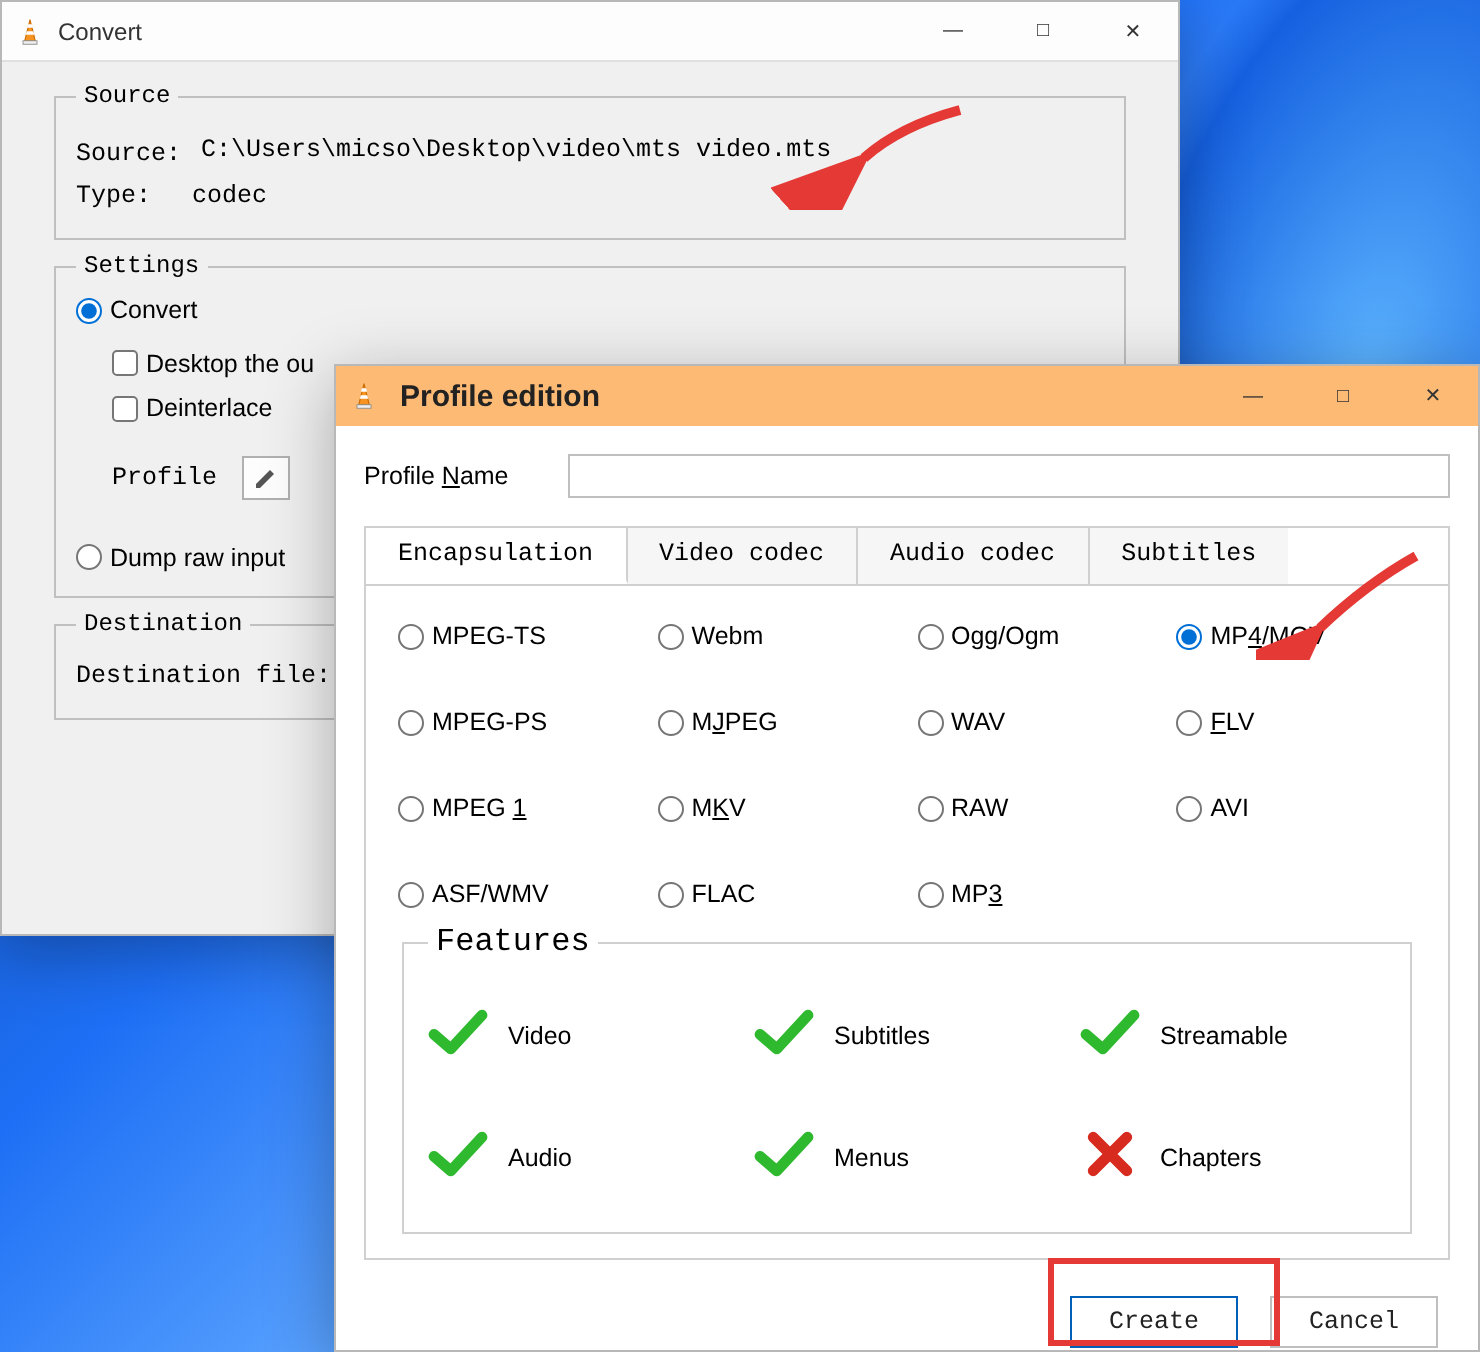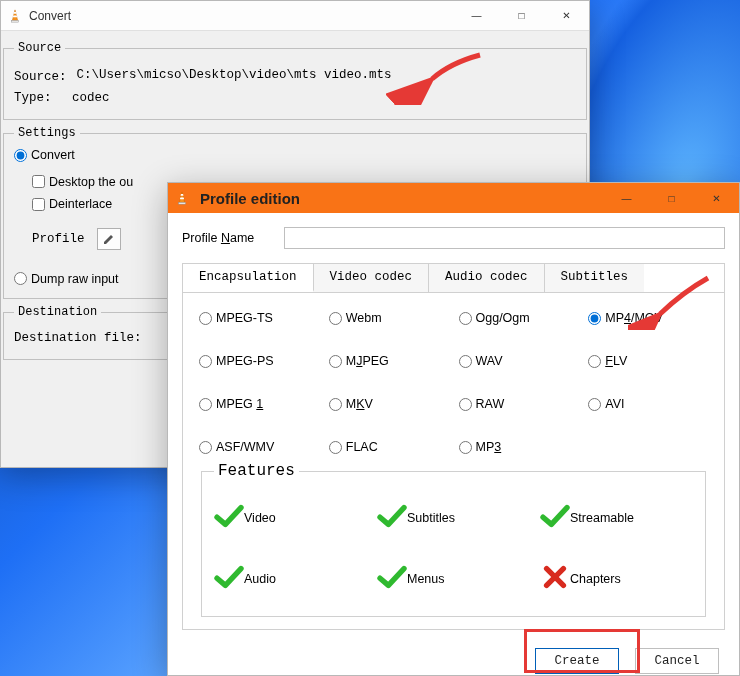--- a/index.html
+++ b/index.html
@@ -5,48 +5,48 @@
 * { box-sizing: border-box; font-family: "Segoe UI", Tahoma, sans-serif; }
 body { margin:0; width:740px; height:676px; background:linear-gradient(135deg,#0a3d91 0%,#1e6ff5 40%,#5aa3ff 60%,#0a3d91 100%); position:relative; overflow:hidden; }
 .swirl { position:absolute; right:-50px; top:-50px; width:300px; height:800px; background:radial-gradient(ellipse 200px 400px at 50% 30%,#5db5ff 0%,#1560e0 60%,transparent 70%),radial-gradient(ellipse 180px 350px at 60% 60%,#0a2a6e 0%,transparent 60%); transform:rotate(15deg); }
 .window { position:absolute; background:#f0f0f0; border:1px solid #b8b8b8; box-shadow:0 8px 32px rgba(0,0,0,.3); }
 .titlebar { height:30px; display:flex; align-items:center; background:#fdfdfd; border-bottom:1px solid #e0e0e0; font-size:12px; }
 .vlc-icon { width:16px; height:16px; margin:0 6px; display:inline-flex; align-items:center; justify-content:center; }
 .vlc-icon svg { width:14px; height:14px; }
 .titlebar .title { flex:1; color:#333; }
 .winbtns { display:flex; }
 .winbtn { width:45px; height:28px; display:flex; align-items:center; justify-content:center; color:#333; font-size:10px; cursor:pointer; }
-fieldset { border:1px solid #c0c0c0; margin:6px 0; padding:8px 10px 10px; font-size:12px; }
+fieldset { border:1px solid #c0c0c0; margin:6px 24px; padding:8px 10px 10px; font-size:12px; }
 fieldset > legend { padding:0 4px; font-size:12px; font-family:Consolas,"Courier New",monospace; }
 .mono { font-family:Consolas,"Courier New",monospace; font-size:12.5px; }
 .row { display:flex; align-items:center; gap:6px; margin:4px 0; }
 .text-input { background:#fff; border:1px solid #b0b0b0; height:20px; padding:1px 4px; font-family:Consolas,"Courier New",monospace; font-size:12.5px; flex:1; }
 input[type=radio],input[type=checkbox]{ accent-color:#006fd6; margin:0 4px 0 0; }
 label.rad, label.chk { display:inline-flex; align-items:center; font-family:Consolas,"Courier New",monospace; font-size:12.5px; cursor:pointer; }
 .convert-win .body { padding:4px 2px; }
 .indent { margin-left:18px; }
 .small-btn { width:24px; height:22px; border:1px solid #b0b0b0; background:#fdfdfd; display:inline-flex; align-items:center; justify-content:center; cursor:pointer; }
 
 .profile-win { background:#fff; }
-.profile-win .titlebar { background:#f97316; border-bottom:none; }
+.profile-win .titlebar { background:#fdba74; border-bottom:none; }
 .ptitle { font-size:15px; font-weight:600; color:#222; margin-left:4px; }
 .profile-body { padding:6px 14px 14px; }
 .plabel { font-family:Consolas,"Courier New",monospace; font-size:12.5px; margin-right:24px; }
 .plabel .ul { text-decoration:underline; }
 .name-input { flex:1; background:#fff; border:1px solid #bfbfbf; height:22px; padding:2px 4px; }
 .tabs { display:flex; border:1px solid #d0d0d0; border-bottom:none; margin-top:14px; }
 .tab { padding:6px 16px; font-family:Consolas,"Courier New",monospace; font-size:12.5px; border-right:1px solid #d0d0d0; cursor:pointer; background:#f6f6f6; }
 .tab.active { background:#fff; border-bottom:2px solid #fff; position:relative; z-index:2; }
 .tab:last-child { border-right:none; }
 .tabpanel { border:1px solid #d0d0d0; padding:18px 16px 10px; background:#fff; }
 .radgrid { display:grid; grid-template-columns:repeat(4,1fr); gap:29px 10px; margin-bottom:8px; }
 .features-box { border:1px solid #d0d0d0; margin:8px 2px 2px; padding:24px 12px 24px; }
 .features-box legend { font-family:Liberation Mono, monospace; font-size:16px; padding:0 4px; }
 .feat-grid { display:grid; grid-template-columns:repeat(3,1fr); gap:34px 10px; }
-.feat { display:flex; align-items:center; gap:0; font-family:Consolas,"Courier New",monospace; font-size:12.5px; }
+.feat { display:flex; align-items:center; gap:10px; font-family:Consolas,"Courier New",monospace; font-size:12.5px; }
 .check-green svg, .cross-red svg { width:30px; height:24px; }
 .btnrow { display:flex; justify-content:flex-end; gap:16px; margin-top:18px; padding-right:6px; }
 .btn { min-width:84px; height:26px; border:1px solid #0067c0; background:#fff; color:#222; font-family:Consolas,"Courier New",monospace; font-size:12.5px; cursor:pointer; display:inline-flex; align-items:center; justify-content:center; }
 .btn.default { border:1.5px solid #005fb8; }
 .btn.plain { border:1px solid #bfbfbf; }
 .red-box { position:absolute; border:3px solid #e53935; pointer-events:none; }
 .arrow { position:absolute; pointer-events:none; }
 </style>
 </head>
 <body>

